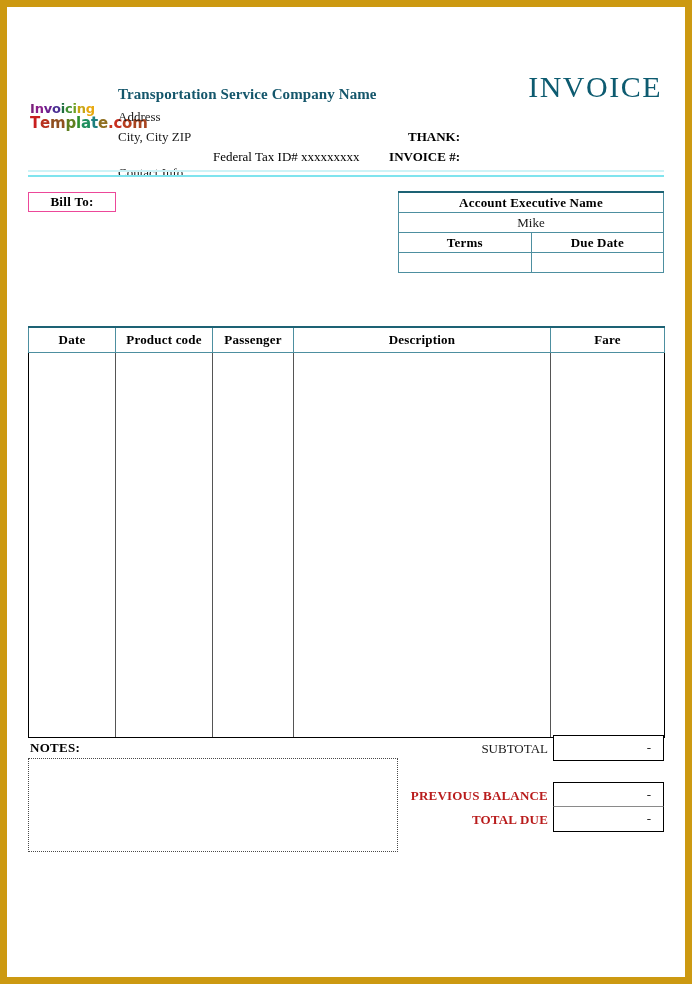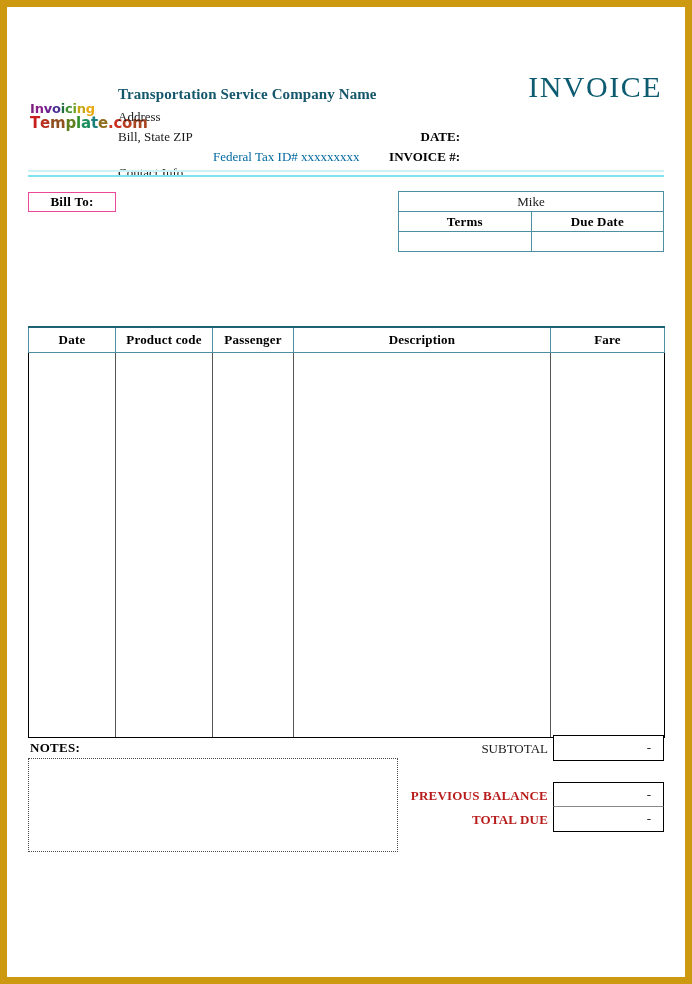--- a/index.html
+++ b/index.html
@@ -69,21 +69,21 @@
     color: #1a1a1a;
     white-space: nowrap;
   }
   #addr-1 { top: 109px; }
   #addr-2 { top: 129px; }
   #addr-3 { top: 165px; }
   #tax-id {
     position: absolute;
     left: 213px; top: 149px;
     font-size: 13px;
-    color: #0369a1;
+    color: #000000;
     white-space: nowrap;
   }
 
   #invoice-title {
     position: absolute;
     right: 30px; top: 72px;
     font-size: 30px;
     font-weight: normal;
     color: #0d5b70;
     letter-spacing: 1.5px;
@@ -253,36 +253,39 @@
   <div class="page-frame"></div>
   <div class="inner-rule"></div>
 
   <div id="logo">
     <span class="l1"><span class="ch" style="color: rgb(122, 31, 122);">I</span><span class="ch" style="color: rgb(138, 31, 138);">n</span><span class="ch" style="color: rgb(107, 31, 143);">v</span><span class="ch" style="color: rgb(74, 47, 147);">o</span><span class="ch" style="color: rgb(31, 111, 63);">i</span><span class="ch" style="color: rgb(63, 143, 47);">c</span><span class="ch" style="color: rgb(111, 159, 31);">i</span><span class="ch" style="color: rgb(200, 165, 21);">n</span><span class="ch" style="color: rgb(232, 168, 15);">g</span></span>
     <span class="l2"><span class="ch" style="color: rgb(200, 31, 31);">T</span><span class="ch" style="color: rgb(184, 50, 31);">e</span><span class="ch" style="color: rgb(143, 79, 31);">m</span><span class="ch" style="color: rgb(95, 127, 31);">p</span><span class="ch" style="color: rgb(47, 143, 47);">l</span><span class="ch" style="color: rgb(31, 143, 95);">a</span><span class="ch" style="color: rgb(31, 127, 127);">t</span><span class="ch" style="color: rgb(143, 111, 31);">e</span><span class="ch" style="color: rgb(200, 55, 31);">.</span><span class="ch" style="color: rgb(200, 47, 31);">c</span><span class="ch" style="color: rgb(184, 63, 31);">o</span><span class="ch" style="color: rgb(168, 68, 31);">m</span></span>
   </div>
 
   <div id="company-name">Transportation Service Company Name</div>
   <div class="addr" id="addr-1">Address</div>
-  <div class="addr" id="addr-2">Bill, State ZIP</div>
+  <div class="addr" id="addr-2">City, City ZIP</div>
   <div class="addr" id="addr-3">Contact Info.</div>
   <div id="tax-id">Federal Tax ID# xxxxxxxxx</div>
 
   <div id="invoice-title">INVOICE</div>
 
-  <div class="hdr-label" id="date-label">DATE:</div>
+  <div class="hdr-label" id="date-label">THANK:</div>
   <div class="hdr-label" id="invnum-label">INVOICE #:</div>
 
   <div class="divider" id="divider-1"></div>
   <div class="divider" id="divider-2"></div>
 
   <div id="bill-to-box">Bill To:</div>
 
   <table id="ae-table">
     <tbody>
+      <tr class="top">
+        <td class="strong" colspan="2">Account Executive Name</td>
+      </tr>
       <tr>
         <td colspan="2">Mike</td>
       </tr>
       <tr>
         <td class="strong" style="width:153px">Terms</td>
         <td class="strong" style="width:113px">Due Date</td>
       </tr>
       <tr>
         <td></td>
         <td></td>

